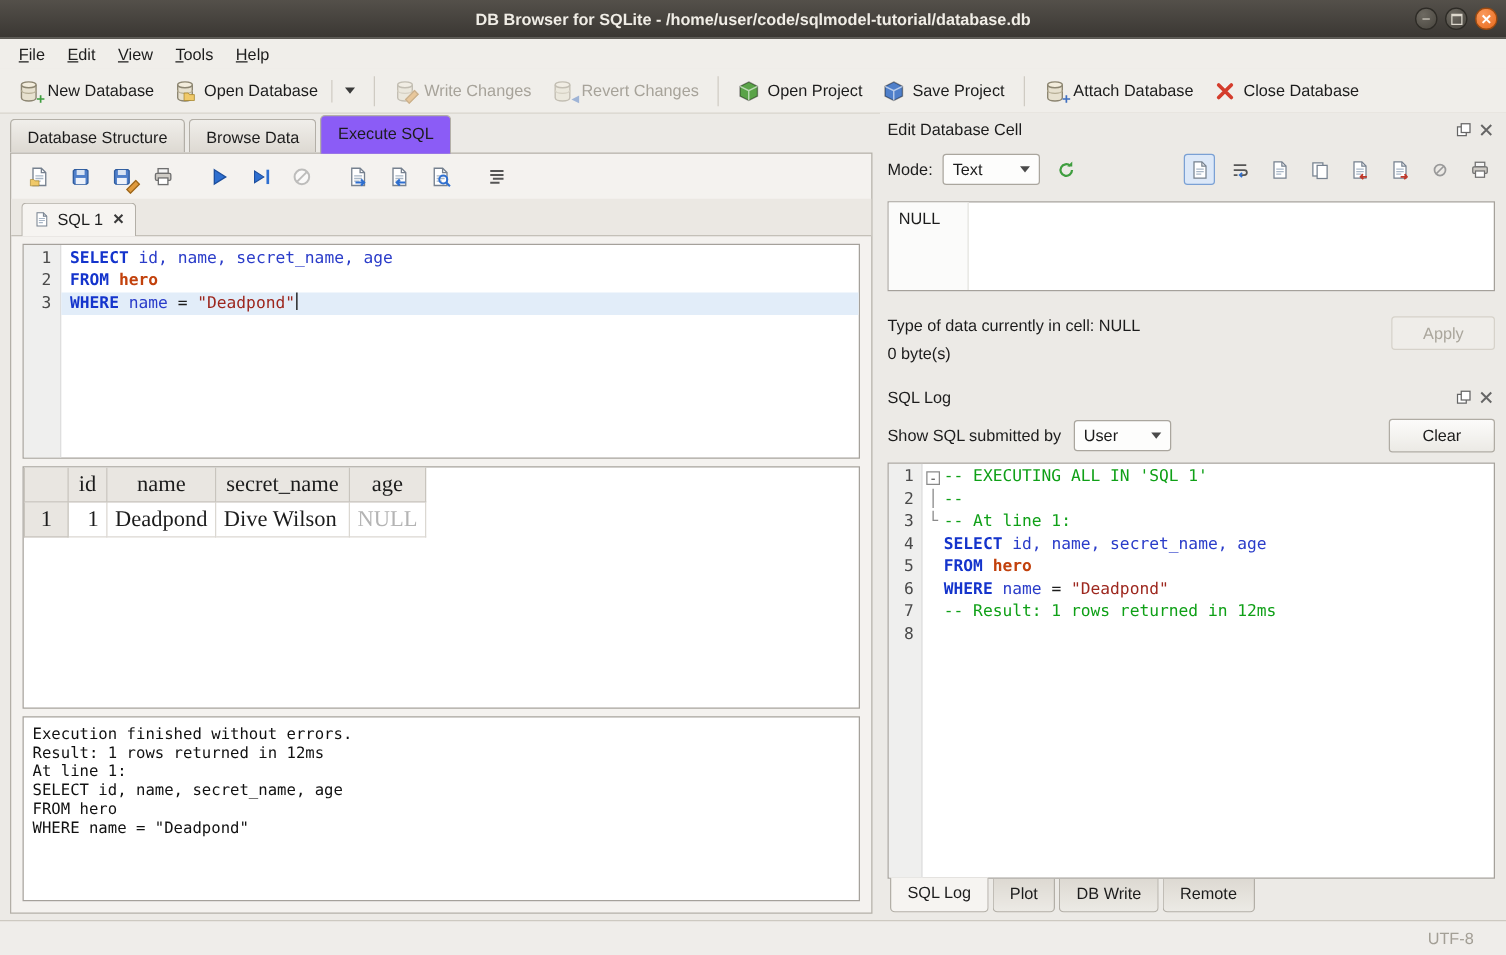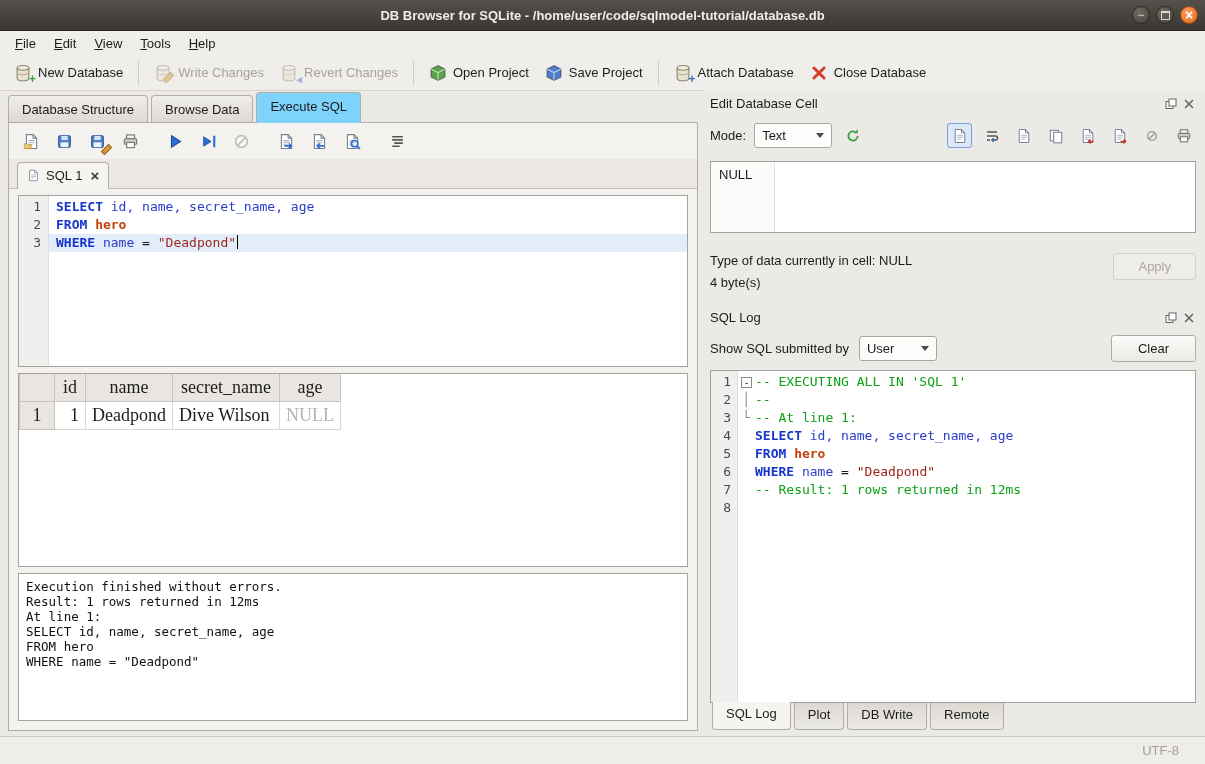--- a/index.html
+++ b/index.html
@@ -44,21 +44,21 @@
     border-top:5px solid #3a3a3a;margin-left:4px;}
   .cube-green{color:#5aa348;} .cube-blue{color:#4f7fca;}
   
   .content{position:absolute;top:90px;left:0;right:0;bottom:28px;display:flex;}
   .left{width:704px;flex:none;position:relative;}
   .right{flex:1;display:flex;flex-direction:column;padding:3px 9px 0 6px;background:#eceae6;min-width:0;}
   
   .main-tabs{display:flex;align-items:flex-end;height:32px;padding-left:8px;position:relative;}
   .mtab{padding:6px 13px 5px;border:1px solid #b3afa7;border-bottom:none;border-radius:4px 4px 0 0;
     background:linear-gradient(#f0eeea,#ddd9d2);margin-right:3px;position:relative;z-index:1;}
-  .mtab.active{background:#7dd3fc;z-index:3;margin-bottom:-1px;padding-bottom:9px;}
+  .mtab.active{background:#8b5cf6;z-index:3;margin-bottom:-1px;padding-bottom:9px;}
   .frame{position:absolute;top:32px;left:8px;right:6px;bottom:5px;border:1px solid #b3afa7;
     background:#f4f2ef;display:flex;flex-direction:column;z-index:2;}
   
   .sqltoolbar{height:36px;display:flex;align-items:center;padding:0 10px;flex:none;}
   .sbtn{width:25px;height:25px;display:flex;align-items:center;justify-content:center;
     border-radius:3px;margin-right:8px;position:relative;}
   .sbtn svg{width:17px;height:17px;display:block;}
   .sbtn.disabled{opacity:.6;}
   .sgap{margin-left:12px;}
   
@@ -214,20 +214,31 @@
   <div class="toolbar">
     <div class="tbtn">
       <span class="ic">
           <svg viewBox="0 0 16 16">
             <use href="#s-db"></use>
           </svg>
           <i class="badge green b-plus"></i>
         </span>
       <span class="lbl">New Database</span>
     </div>
+    <div class="tbtn">
+      <span class="ic">
+          <svg viewBox="0 0 16 16">
+            <use href="#s-db"></use>
+            <use href="#s-folder" x="6" y="7" width="10" height="9"></use>
+          </svg>
+        </span>
+      <span class="lbl">Open Database</span>
+      <span class="ddsep"></span>
+      <span class="dda"></span>
+    </div>
     <div class="tsep"></div>
     <div class="tbtn disabled">
       <span class="ic">
           <svg viewBox="0 0 16 16">
             <use href="#s-db"></use>
           </svg>
           <i class="pencil"></i>
         </span>
       <span class="lbl">Write Changes</span>
     </div>
@@ -489,21 +500,21 @@
       <div class="cell-editor">
         <div class="cell-gutter">
           <span>NULL</span>
         </div>
         <div class="cell-body"></div>
       </div>
 
       <div class="meta-row">
         <div class="meta-left">
           <span>Type of data currently in cell: NULL</span>
-          <span>4 byte(s)</span>
+          <span>0 byte(s)</span>
         </div>
         <button class="apply-btn">Apply</button>
       </div>
 
       <div class="dock-header mt">
         <span class="dock-title">SQL Log</span>
         <span class="dicon">
             <svg viewBox="0 0 12 12">
               <rect x="1" y="3.5" width="7" height="7" fill="#fff" stroke="#666"></rect>
               <rect x="4" y="1" width="7" height="7" fill="#fff" stroke="#666"></rect>

